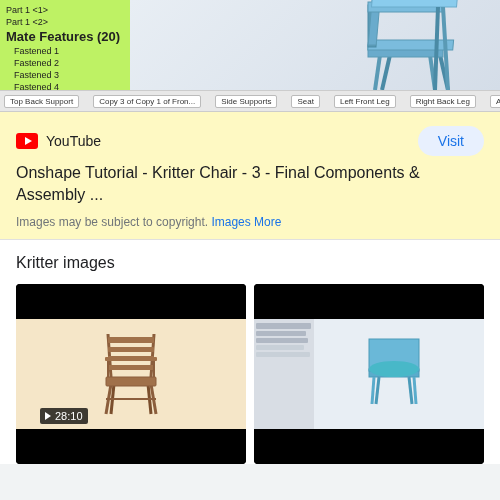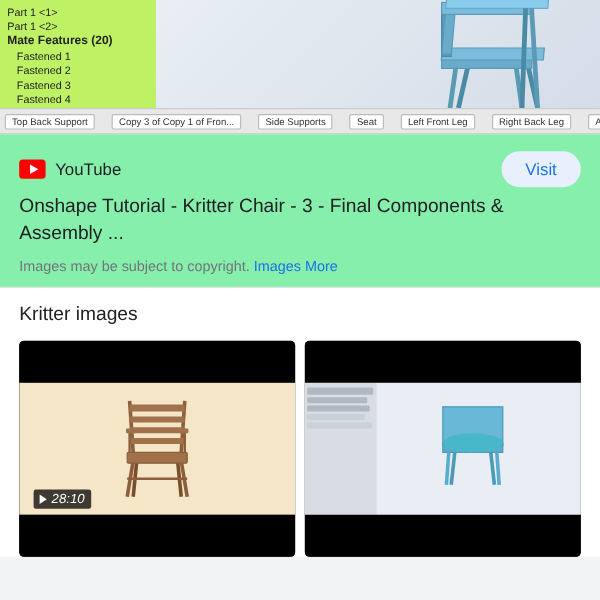--- a/index.html
+++ b/index.html
@@ -35,21 +35,21 @@
     .cad-sidebar-item {
       padding: 1px 2px;
       white-space: nowrap;
       overflow: hidden;
       font-size: 9px;
       color: #222;
     }
 
     .cad-sidebar-item.bold {
       font-weight: bold;
-      font-size: 10px;
+      font-size: 13px;
     }
 
     .cad-sidebar-group {
       padding-left: 8px;
       color: #444;
     }
 
     .cad-viewport {
       flex: 1;
       background: linear-gradient(135deg, #e8eef4 0%, #d4dde8 100%);
@@ -77,21 +77,21 @@
       border: 1px solid #bbb;
       border-radius: 2px;
       padding: 1px 5px;
       font-size: 8px;
       color: #333;
       white-space: nowrap;
     }
 
     
     .result-card {
-      background: #86efac;
+      background: #fef9c3;
       padding: 14px 16px 10px 16px;
       border-bottom: 1px solid #e0e0e0;
     }
 
     .result-header {
       display: flex;
       align-items: center;
       justify-content: space-between;
       margin-bottom: 6px;
     }
@@ -230,31 +230,30 @@
       right: 0;
       background: #e8eef4;
       display: flex;
       align-items: center;
       justify-content: center;
     }
 
     .duration-badge {
       position: absolute;
       bottom: 40px;
-      left: 12px;
+      left: 24px;
       background: rgba(0,0,0,0.75);
       color: #fff;
       font-size: 11px;
       padding: 2px 5px;
       border-radius: 2px;
       display: flex;
       align-items: center;
       gap: 4px;
       z-index: 10;
-      font-style: italic;
     }
 
     .play-icon-small {
       width: 0;
       height: 0;
       border-left: 6px solid white;
       border-top: 4px solid transparent;
       border-bottom: 4px solid transparent;
     }
 

